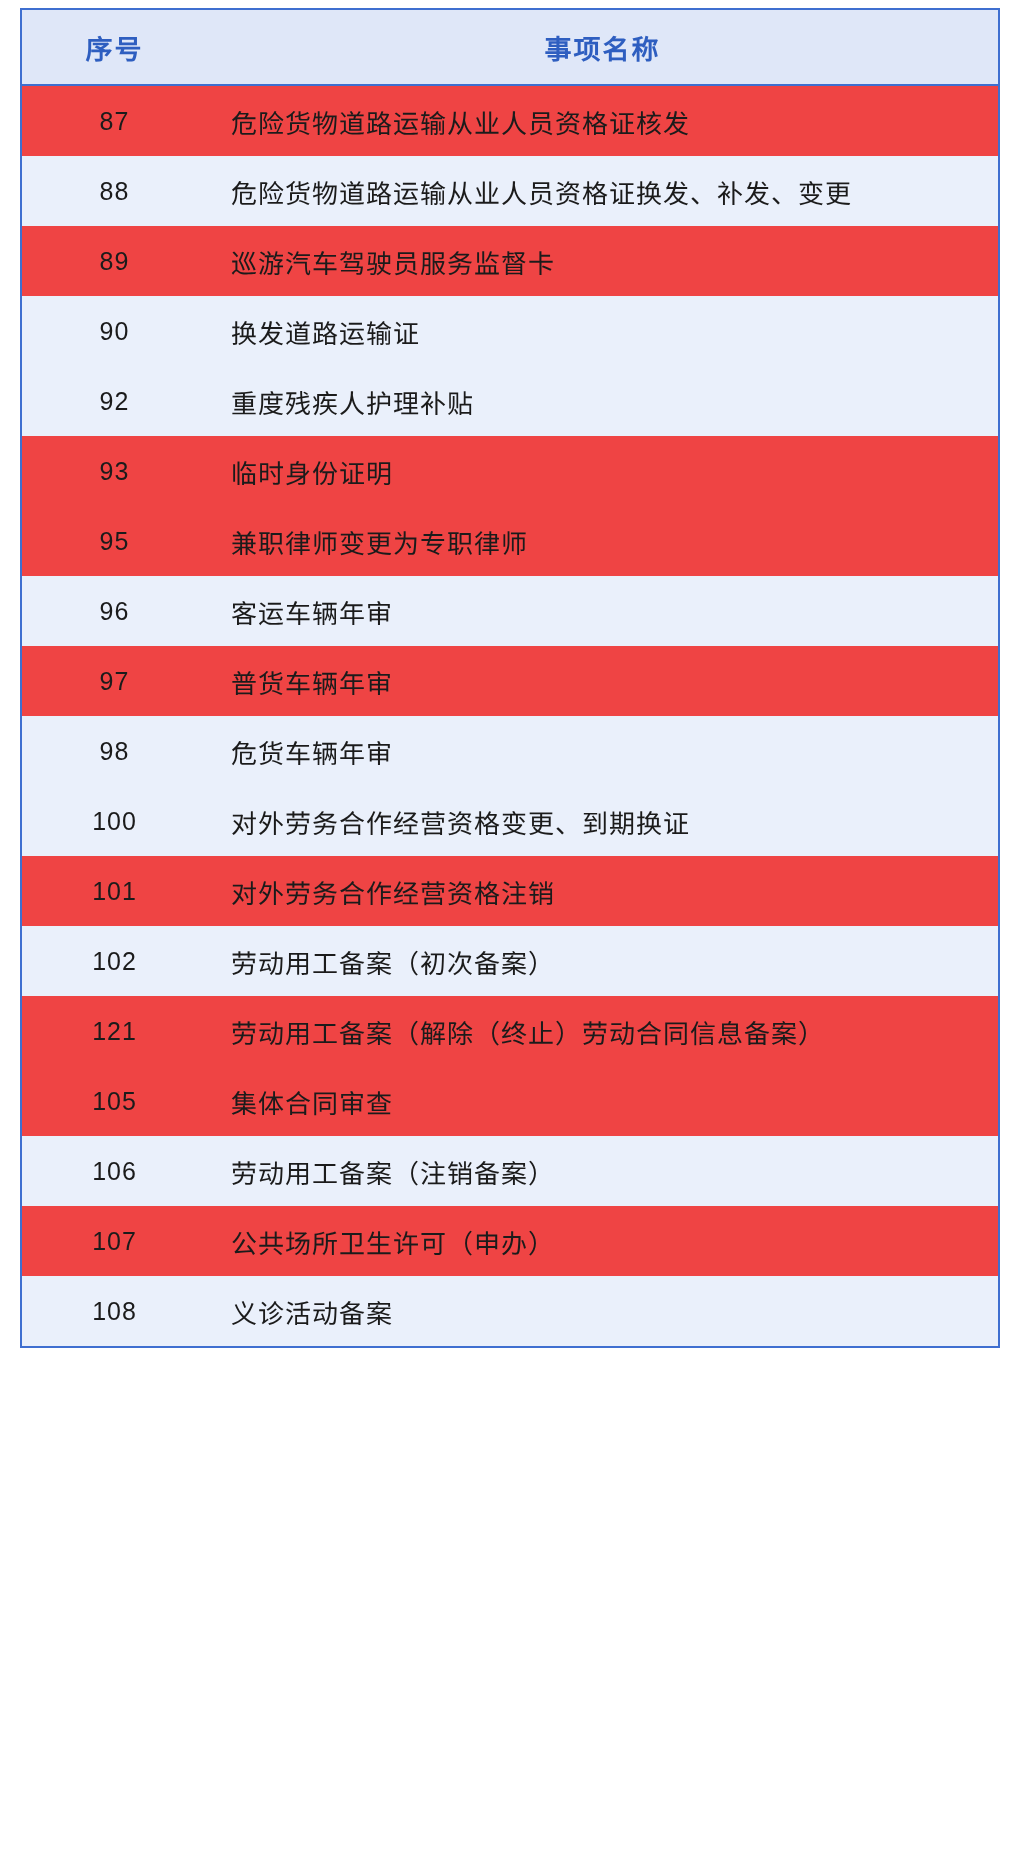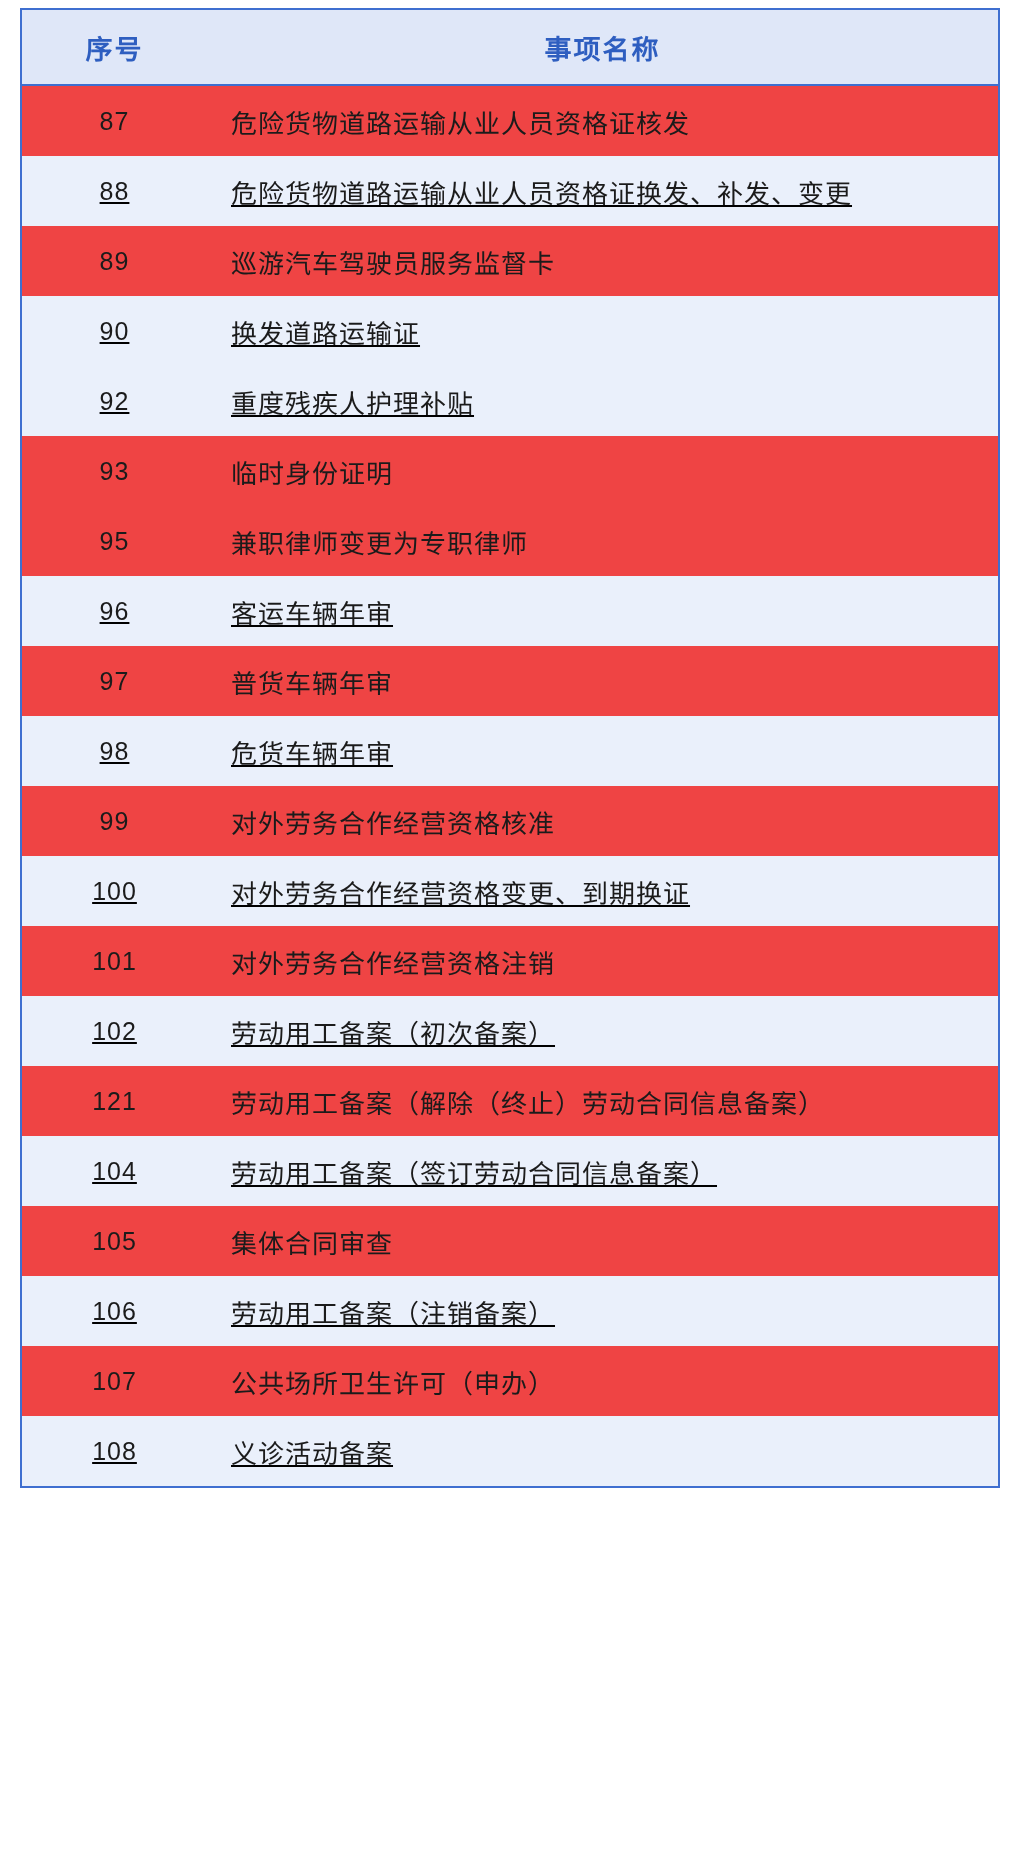--- a/index.html
+++ b/index.html
@@ -56,21 +56,20 @@
   }
   tbody tr td.cell-name {
     text-align: left;
     padding-left: 24px;
   }
   tbody tr.row-even {
     background: #ef4444;
   }
   tbody tr.row-odd {
     background: #eaf0fb;
-    text-decoration: underline;
   }
   tbody tr:last-child td {
     border-bottom: 2px solid #3f6fd0;
   }
 </style>
 </head>
 <body>
 
 <div class="page">
   <table class="matters-table">
@@ -118,43 +117,35 @@
           <td class="cell-name">客运车辆年审</td>
         </tr>
         <tr class="row-even">
           <td class="cell-index">97</td>
           <td class="cell-name">普货车辆年审</td>
         </tr>
         <tr class="row-odd">
           <td class="cell-index">98</td>
           <td class="cell-name">危货车辆年审</td>
         </tr>
-        <tr class="row-even">
-          <td class="cell-index">99</td>
-          <td class="cell-name">对外劳务合作经营资格核准</td>
-        </tr>
         <tr class="row-odd">
           <td class="cell-index">100</td>
           <td class="cell-name">对外劳务合作经营资格变更、到期换证</td>
         </tr>
         <tr class="row-even">
           <td class="cell-index">101</td>
           <td class="cell-name">对外劳务合作经营资格注销</td>
         </tr>
         <tr class="row-odd">
           <td class="cell-index">102</td>
           <td class="cell-name">劳动用工备案（初次备案）</td>
         </tr>
         <tr class="row-even">
           <td class="cell-index">121</td>
           <td class="cell-name">劳动用工备案（解除（终止）劳动合同信息备案）</td>
-        </tr>
-        <tr class="row-odd">
-          <td class="cell-index">104</td>
-          <td class="cell-name">劳动用工备案（签订劳动合同信息备案）</td>
         </tr>
         <tr class="row-even">
           <td class="cell-index">105</td>
           <td class="cell-name">集体合同审查</td>
         </tr>
         <tr class="row-odd">
           <td class="cell-index">106</td>
           <td class="cell-name">劳动用工备案（注销备案）</td>
         </tr>
         <tr class="row-even">

